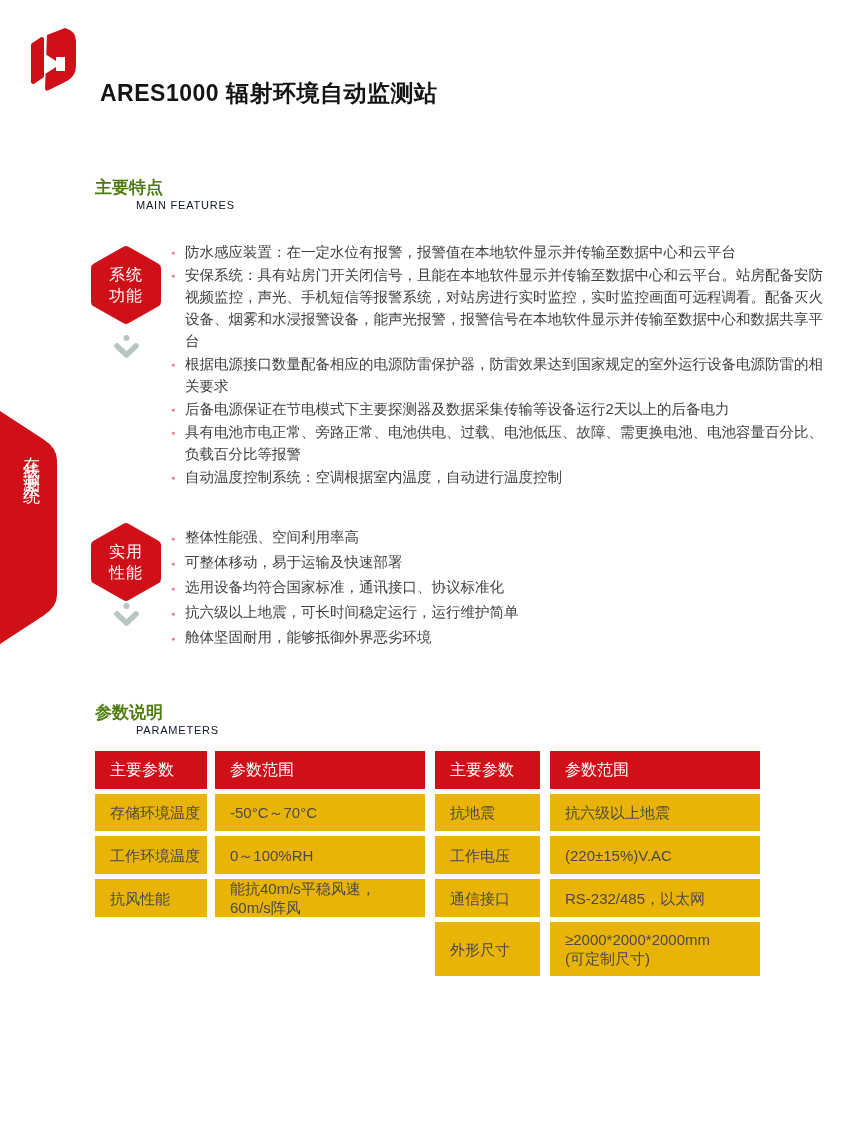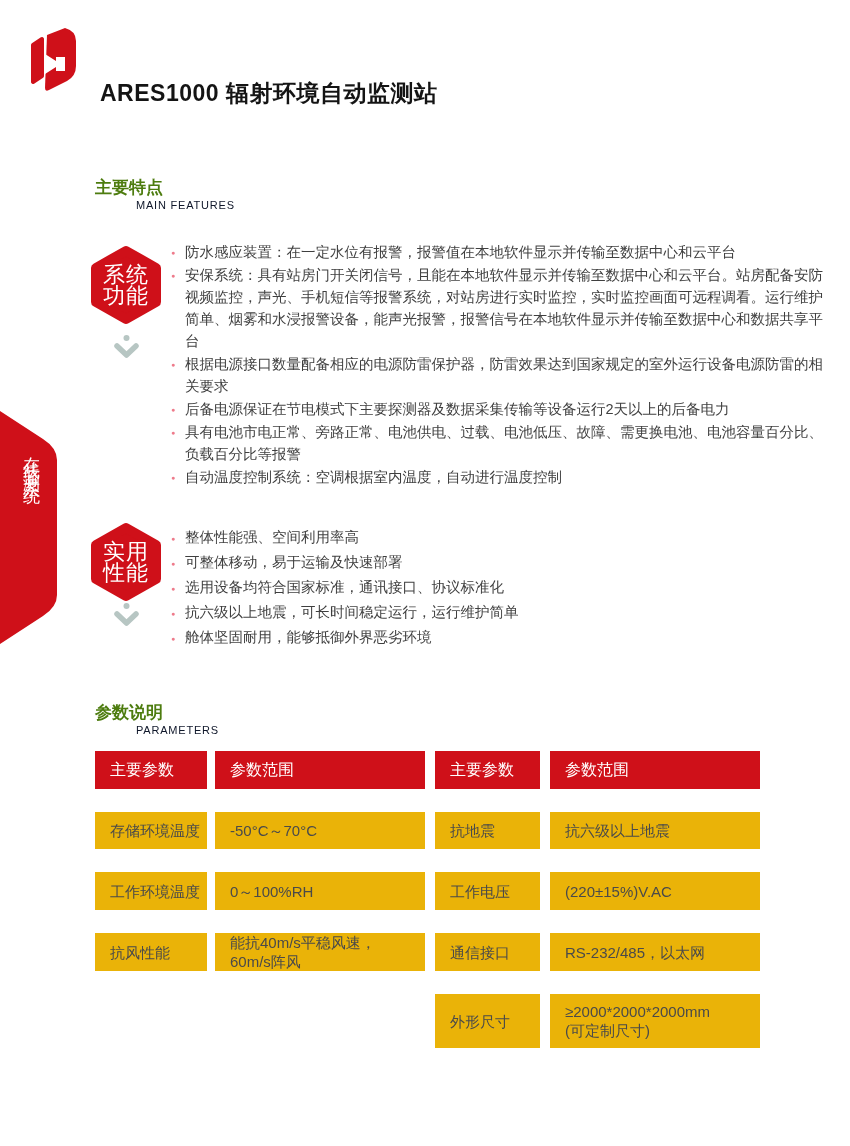--- a/index.html
+++ b/index.html
@@ -22,38 +22,38 @@
     left:20px;top:443px;height:170px;width:22px;
     writing-mode:vertical-rl;text-orientation:upright;
     color:#fff;font-size:17px;letter-spacing:6px;line-height:22px;
   }
 
   
   .badge{width:74px;height:80px;}
   .badge-text{
     position:absolute;left:0;top:0;width:74px;height:80px;
     display:flex;flex-direction:column;align-items:center;justify-content:center;
-    color:#fff;font-size:22px;line-height:21px;letter-spacing:1px;
+    color:#fff;font-size:16px;line-height:21px;letter-spacing:1px;
   }
 
   
   ul.feat{list-style:none;margin:0;padding:0;width:662px;}
   ul.feat li{
     position:relative;padding-left:15px;
     font-size:14.5px;line-height:22px;color:#3f3f3f;
   }
   ul.feat li::before{
     content:"●";position:absolute;left:1px;top:1px;
     font-size:7px;color:#ee7b8b;
   }
   ul.feat.g1 li + li{margin-top:1px;}
   ul.feat.g2 li{margin-bottom:4px;line-height:21px;}
 
   
-  .ptable{display:grid;row-gap:23px;}
+  .ptable{display:grid;row-gap:5px;}
   .ptable.left{grid-template-columns:112px 210px;column-gap:8px;grid-template-rows:38px 37px 38px 38px 54px;}
   .ptable.right{grid-template-columns:105px 210px;column-gap:10px;grid-template-rows:38px 37px 38px 38px 54px;}
   .ptable .hcell{
     background:#cf1019;color:#fff;font-size:16px;
     display:flex;align-items:center;padding-left:15px;
   }
   .ptable .cell{
     background:#eab308;color:#4a4a4a;font-size:15px;
     display:flex;align-items:center;padding-left:15px;padding-right:4px;
     white-space:pre-line;line-height:19px;
@@ -95,21 +95,21 @@
   </div>
   <div class="abs" style="left:113px;top:334px;">
     <svg width="27" height="28" viewBox="0 0 27 28">
       <circle cx="13.5" cy="4" r="3" fill="#b7c6c3"></circle>
       <polyline points="4,12 13.5,21 23,12" fill="none" stroke="#b7c6c3" stroke-width="5.5" stroke-linecap="round" stroke-linejoin="round"></polyline>
     </svg>
   </div>
 
   <ul class="abs feat g1" style="left:170px;top:241px;">
     <li>防水感应装置：在一定水位有报警，报警值在本地软件显示并传输至数据中心和云平台</li>
-    <li>安保系统：具有站房门开关闭信号，且能在本地软件显示并传输至数据中心和云平台。站房配备安防视频监控，声光、手机短信等报警系统，对站房进行实时监控，实时监控画面可远程调看。运行维护简单、烟雾和水浸报警设备，能声光报警，报警信号在本地软件显示并传输至数据中心和数据共享平台</li>
+    <li>安保系统：具有站房门开关闭信号，且能在本地软件显示并传输至数据中心和云平台。站房配备安防视频监控，声光、手机短信等报警系统，对站房进行实时监控，实时监控画面可远程调看。配备灭火设备、烟雾和水浸报警设备，能声光报警，报警信号在本地软件显示并传输至数据中心和数据共享平台</li>
     <li>根据电源接口数量配备相应的电源防雷保护器，防雷效果达到国家规定的室外运行设备电源防雷的相关要求</li>
     <li>后备电源保证在节电模式下主要探测器及数据采集传输等设备运行2天以上的后备电力</li>
     <li>具有电池市电正常、旁路正常、电池供电、过载、电池低压、故障、需更换电池、电池容量百分比、负载百分比等报警</li>
     <li>自动温度控制系统：空调根据室内温度，自动进行温度控制</li>
   </ul>
 
   <div class="abs badge" style="left:89px;top:522px;">
     <svg width="74" height="80" viewBox="0 0 74 80">
       <polygon points="37,6 67,23 67,57 37,74 7,57 7,23" fill="#cf1019" stroke="#cf1019" stroke-width="10" stroke-linejoin="round"></polygon>
     </svg>

